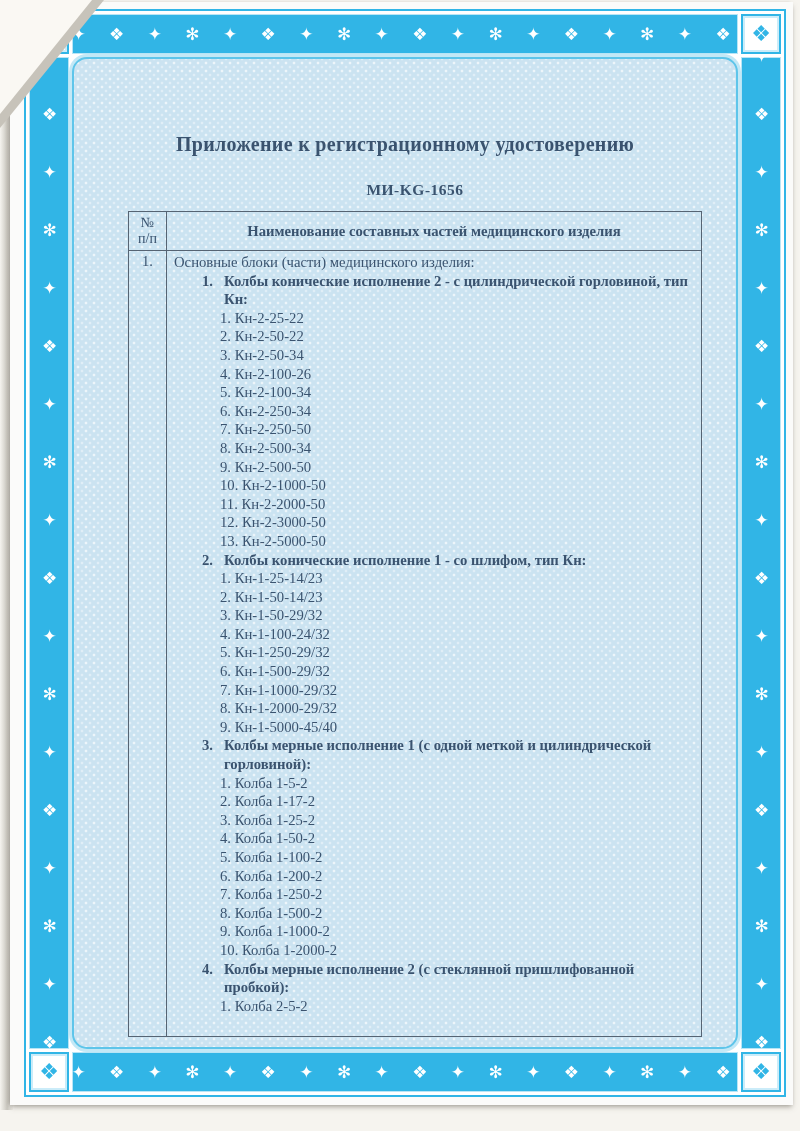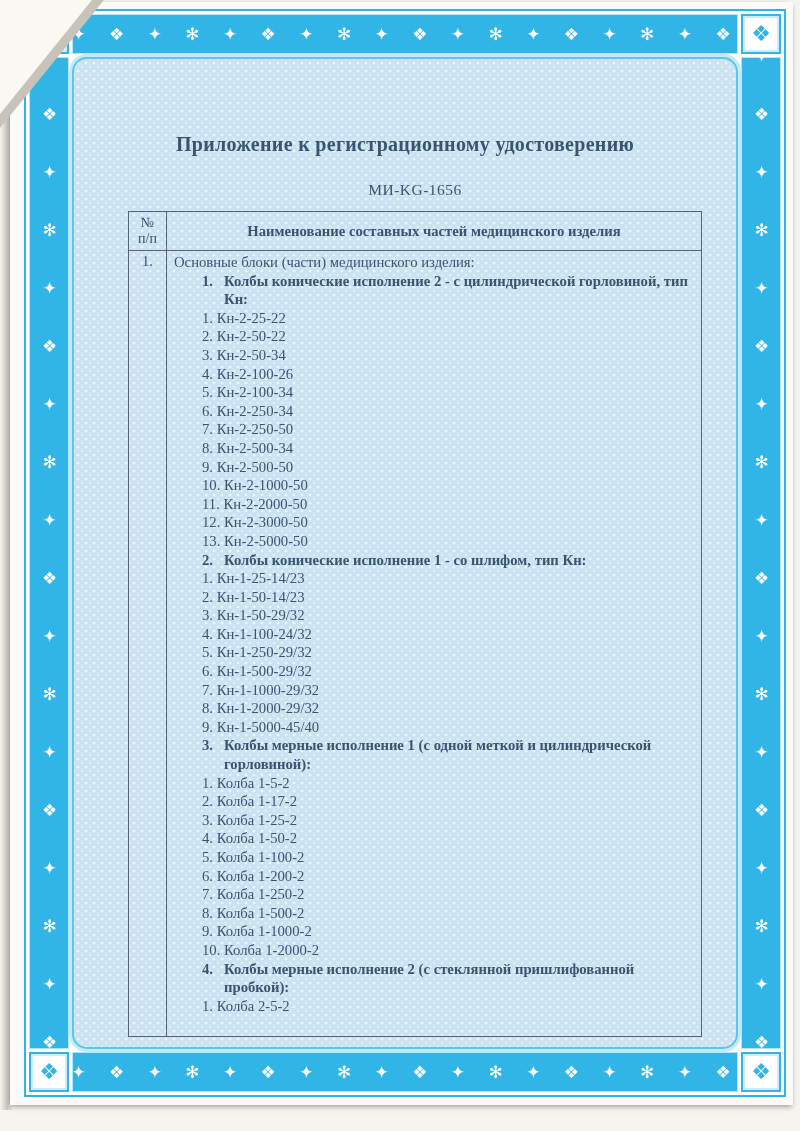--- a/index.html
+++ b/index.html
@@ -81,21 +81,21 @@
   .doc-title{
     margin-top:74px;
     text-align:center;
     font-weight:bold;
     font-size:20px;
     letter-spacing:.3px;
   }
   .doc-subtitle{
     margin-top:25px;
     text-align:center;
-    font-weight:normal;
+    font-weight:bold;
     font-size:15.5px;
     letter-spacing:.5px;
     margin-left:20px;
   }
   table.doc-table{
     margin:12px 0 0 54px;
     width:574px;
     border-collapse:collapse;
     font-size:14.7px;
   }
@@ -106,21 +106,21 @@
   th.col-no,td.col-no{width:38px;text-align:center;}
   .doc-table th{height:39px;vertical-align:middle;}
   th.col-no{font-weight:normal;font-size:14px;line-height:16px;}
   th.col-name{font-weight:bold;text-align:center;padding:2px 8px;}
   td.col-no{padding-top:2px;font-size:14.5px;}
   td.row-content{padding:2px 6px 21px 7px;line-height:18.6px;}
   .intro{}
   .section-title{display:flex;font-weight:bold;}
   .sec-num{flex:none;margin-left:28px;width:22px;}
   .sec-text{flex:1;padding-right:6px;}
-  .component-item{margin-left:28px;}
+  .component-item{margin-left:46px;}
   .serial{
     position:absolute;left:521px;top:988px;
     font-family:"DejaVu Sans","Liberation Sans",sans-serif;
     font-size:24px;line-height:1;
     letter-spacing:1px;
     color:#3f434b;
   }
   
   .fold-shadow{
     position:absolute;left:0;top:0;width:104px;height:128px;

